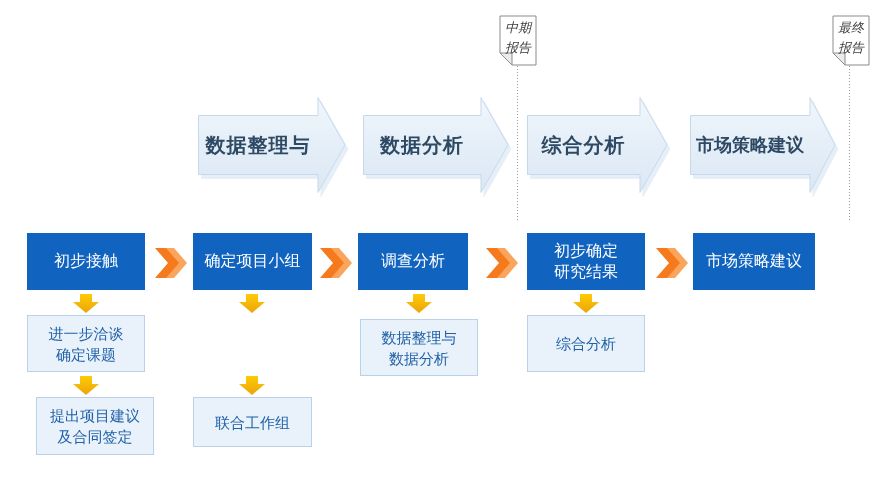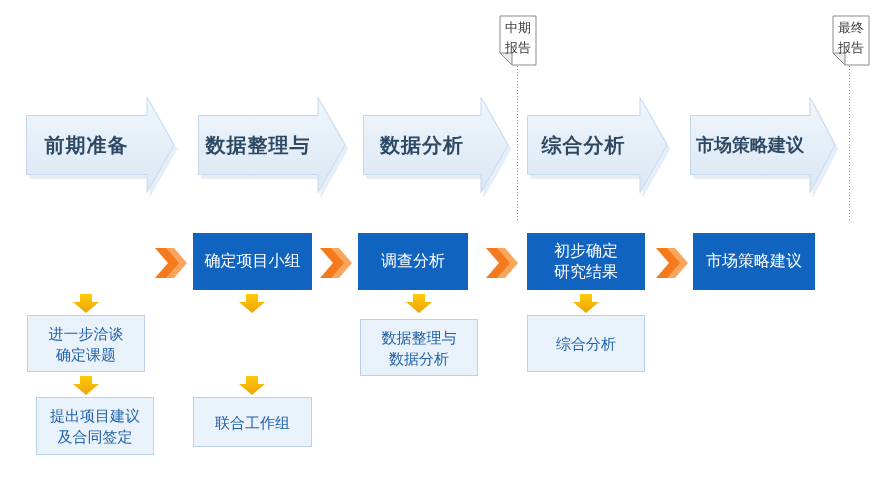--- a/index.html
+++ b/index.html
@@ -7,21 +7,21 @@
   .stage { position:relative; width:894px; height:487px; background:#ffffff; overflow:hidden; }
 
   
   .phase { position:absolute; top:95px; height:100px; }
   .phase svg { display:block; filter:drop-shadow(3px 4px 0 #e6eff8); }
   .phase-label { position:absolute; left:0; top:0; height:100%; display:flex; align-items:center; justify-content:center;
                  color:#2e4963; font-size:20px; font-weight:bold; letter-spacing:1px; }
   .phase-label.sm { font-size:18px; letter-spacing:0; }
 
   
-  .note { position:absolute; top:15px; width:38px; height:51px; }
+  .note { position:absolute; top:15px; width:38px; height:51px;font-style:italic; }
   .note svg { position:absolute; left:0; top:0; display:block; }
   .note-label { position:absolute; left:2px; top:3px; width:34px; text-align:center; color:#3d3d3d;
                 font-size:13px; line-height:1.55; white-space:pre-line; }
   .vdots { position:absolute; top:66px; height:156px; width:1px;
            background:repeating-linear-gradient(180deg,#9b9b9b 0 1px,transparent 1px 3px); }
 
   
   .step { position:absolute; top:233px; height:57px; background:#1063bf; color:#ffffff; font-size:16px;
           display:flex; align-items:center; justify-content:center; text-align:center;
           white-space:pre-line; line-height:1.3; }
@@ -67,26 +67,20 @@
   <div class="note" style="left:832px">
     <svg width="38" height="51">
       <path d="M1,1 H37 V50 H13 L1,38 Z" fill="#ffffff" stroke="#8b8b8b" stroke-width="1"></path>
       <path d="M1,38 H13 V50 Z" fill="#ececec" stroke="#8b8b8b" stroke-width="1" stroke-linejoin="round"></path>
     </svg>
     <div class="note-label">最终
 报告</div>
   </div>
   <div class="vdots" style="left:849px"></div>
 
-  <div class="phase" style="left:26px">
-    <svg width="150" height="100">
-      <polygon points="0.5,20.5 121,20.5 121,2.5 148,50 121,97.5 121,79.5 0.5,79.5" fill="url(#phaseGrad)" stroke="#c6d9ec" stroke-width="1"></polygon>
-    </svg>
-    <span class="phase-label" style="width:121px">前期准备</span>
-  </div>
 
   <div class="phase" style="left:198px">
     <svg width="149" height="100">
       <polygon points="0.5,20.5 120,20.5 120,2.5 147,50 120,97.5 120,79.5 0.5,79.5" fill="url(#phaseGrad)" stroke="#c6d9ec" stroke-width="1"></polygon>
     </svg>
     <span class="phase-label" style="width:120px">数据整理与</span>
   </div>
 
   <div class="phase" style="left:363px">
     <svg width="147" height="100">
@@ -102,20 +96,21 @@
     <span class="phase-label" style="width:113px">综合分析</span>
   </div>
 
   <div class="phase" style="left:690px">
     <svg width="147" height="100">
       <polygon points="0.5,20.5 120,20.5 120,2.5 145,50 120,97.5 120,79.5 0.5,79.5" fill="url(#phaseGrad)" stroke="#c6d9ec" stroke-width="1"></polygon>
     </svg>
     <span class="phase-label sm" style="width:120px">市场策略建议</span>
   </div>
 
+  <div class="step" style="left:27px;width:118px">初步接触</div>
   <div class="step" style="left:193px;width:119px">确定项目小组</div>
   <div class="step" style="left:358px;width:110px">调查分析</div>
   <div class="step" style="left:527px;width:118px">初步确定
 研究结果</div>
   <div class="step" style="left:693px;width:122px">市场策略建议</div>
 
   <div class="chev" style="left:155px">
     <svg width="32" height="30">
         <polygon points="8,0 19,0 32,15 19,30 8,30 21,15" fill="#FBA55C"></polygon>
         <polygon points="0,0 11,0 24,15 11,30 0,30 13,15" fill="#F5791D"></polygon>

